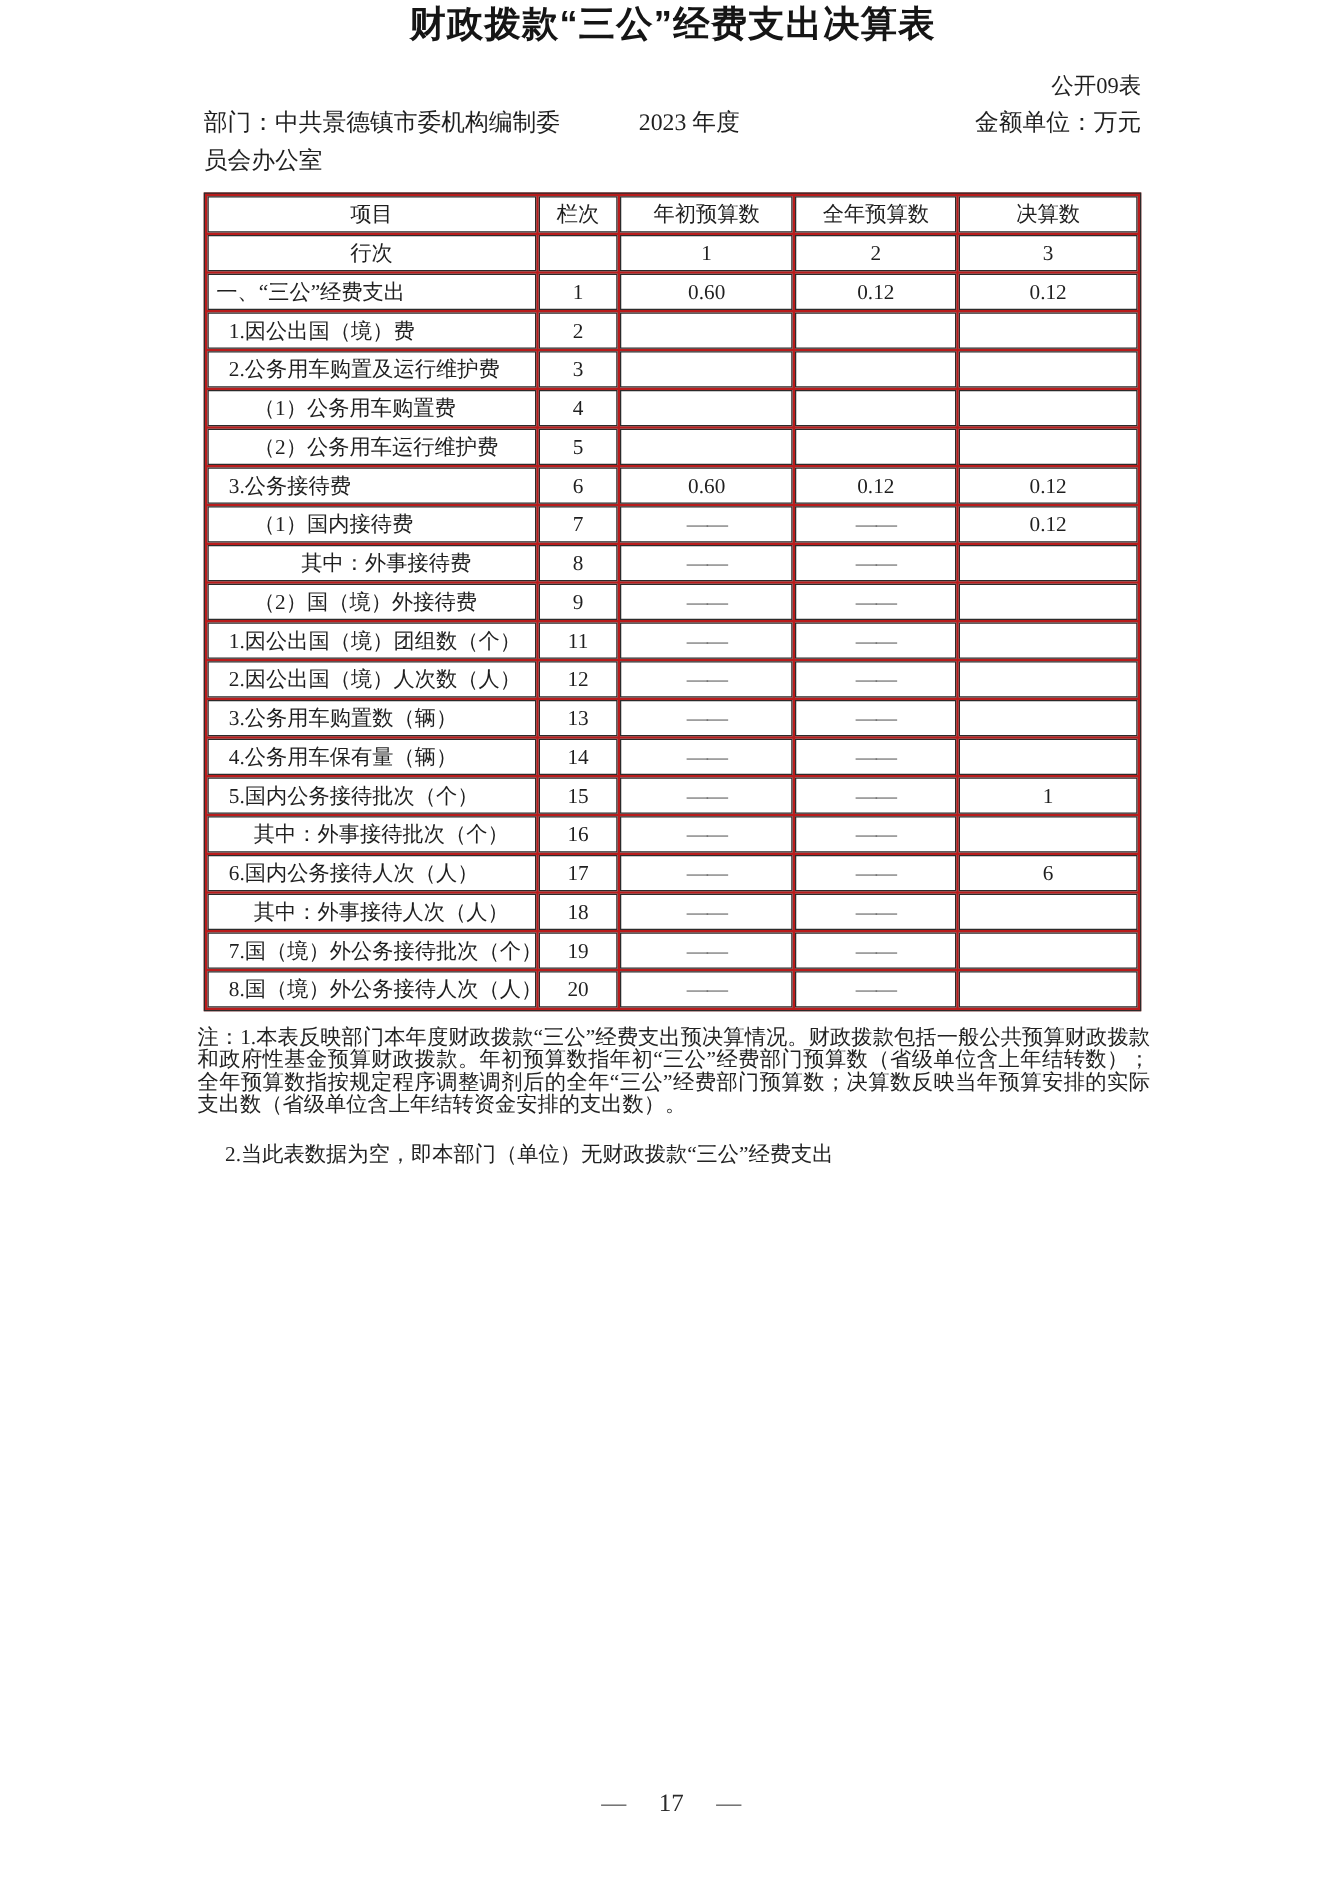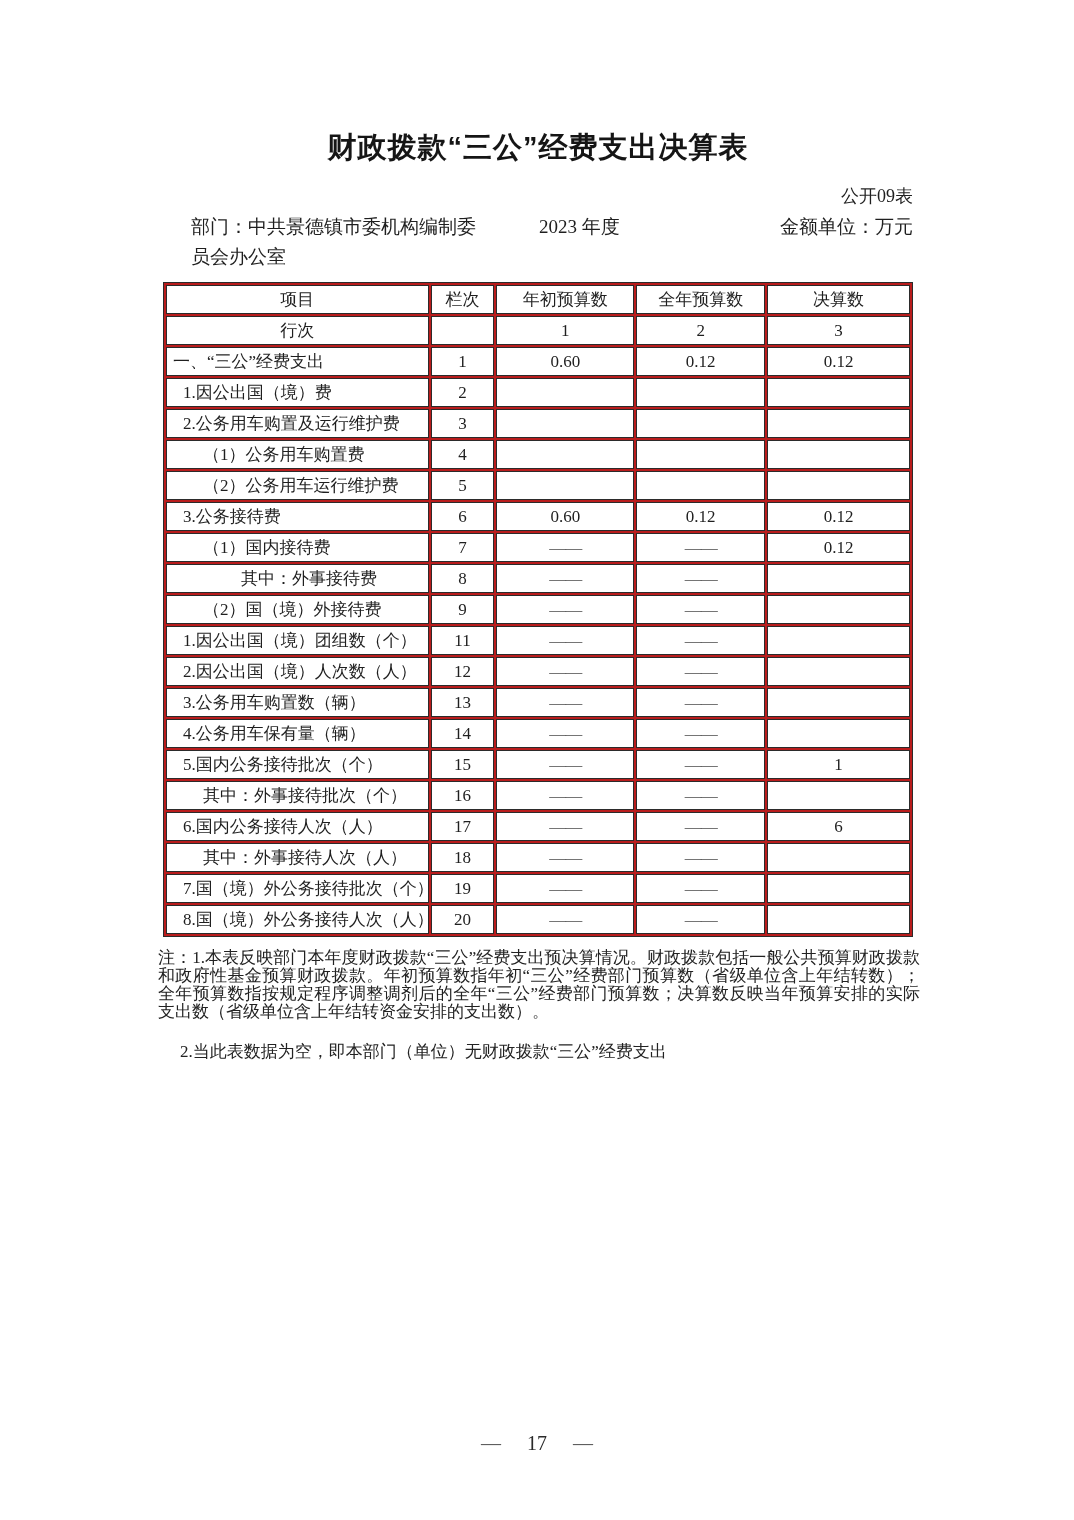--- a/index.html
+++ b/index.html
@@ -9,40 +9,38 @@
     width:1074px; height:1520px;
     background:#ffffff;
     font-family:"Liberation Serif","DejaVu Serif",serif;
     color:#1f1f1f;
     overflow:hidden;
     margin:0 auto;
   }
   .content { margin-left:163px; width:750px; }
 
   .doc-title {
-    padding-top:128px;
     text-align:center;
     font-family:"Liberation Sans","DejaVu Sans",sans-serif;
     font-weight:700;
     font-size:29px;
     letter-spacing:1px;
     color:#151515;
   }
   .form-code {
     margin-top:16px;
     text-align:right;
     font-size:18px;
   }
   .meta-row {
     margin-top:4px;
     display:flex;
     align-items:flex-start;
     font-size:19px;
     line-height:30px;
-    margin-left:28px;
   }
   .dept { width:296px; }
   .year { margin-left:52px; white-space:nowrap; }
   .unit { margin-left:auto; white-space:nowrap; }
 
   table.report {
     margin-top:10px;
     border-collapse:separate;
     border-spacing:2px;
     table-layout:fixed;

